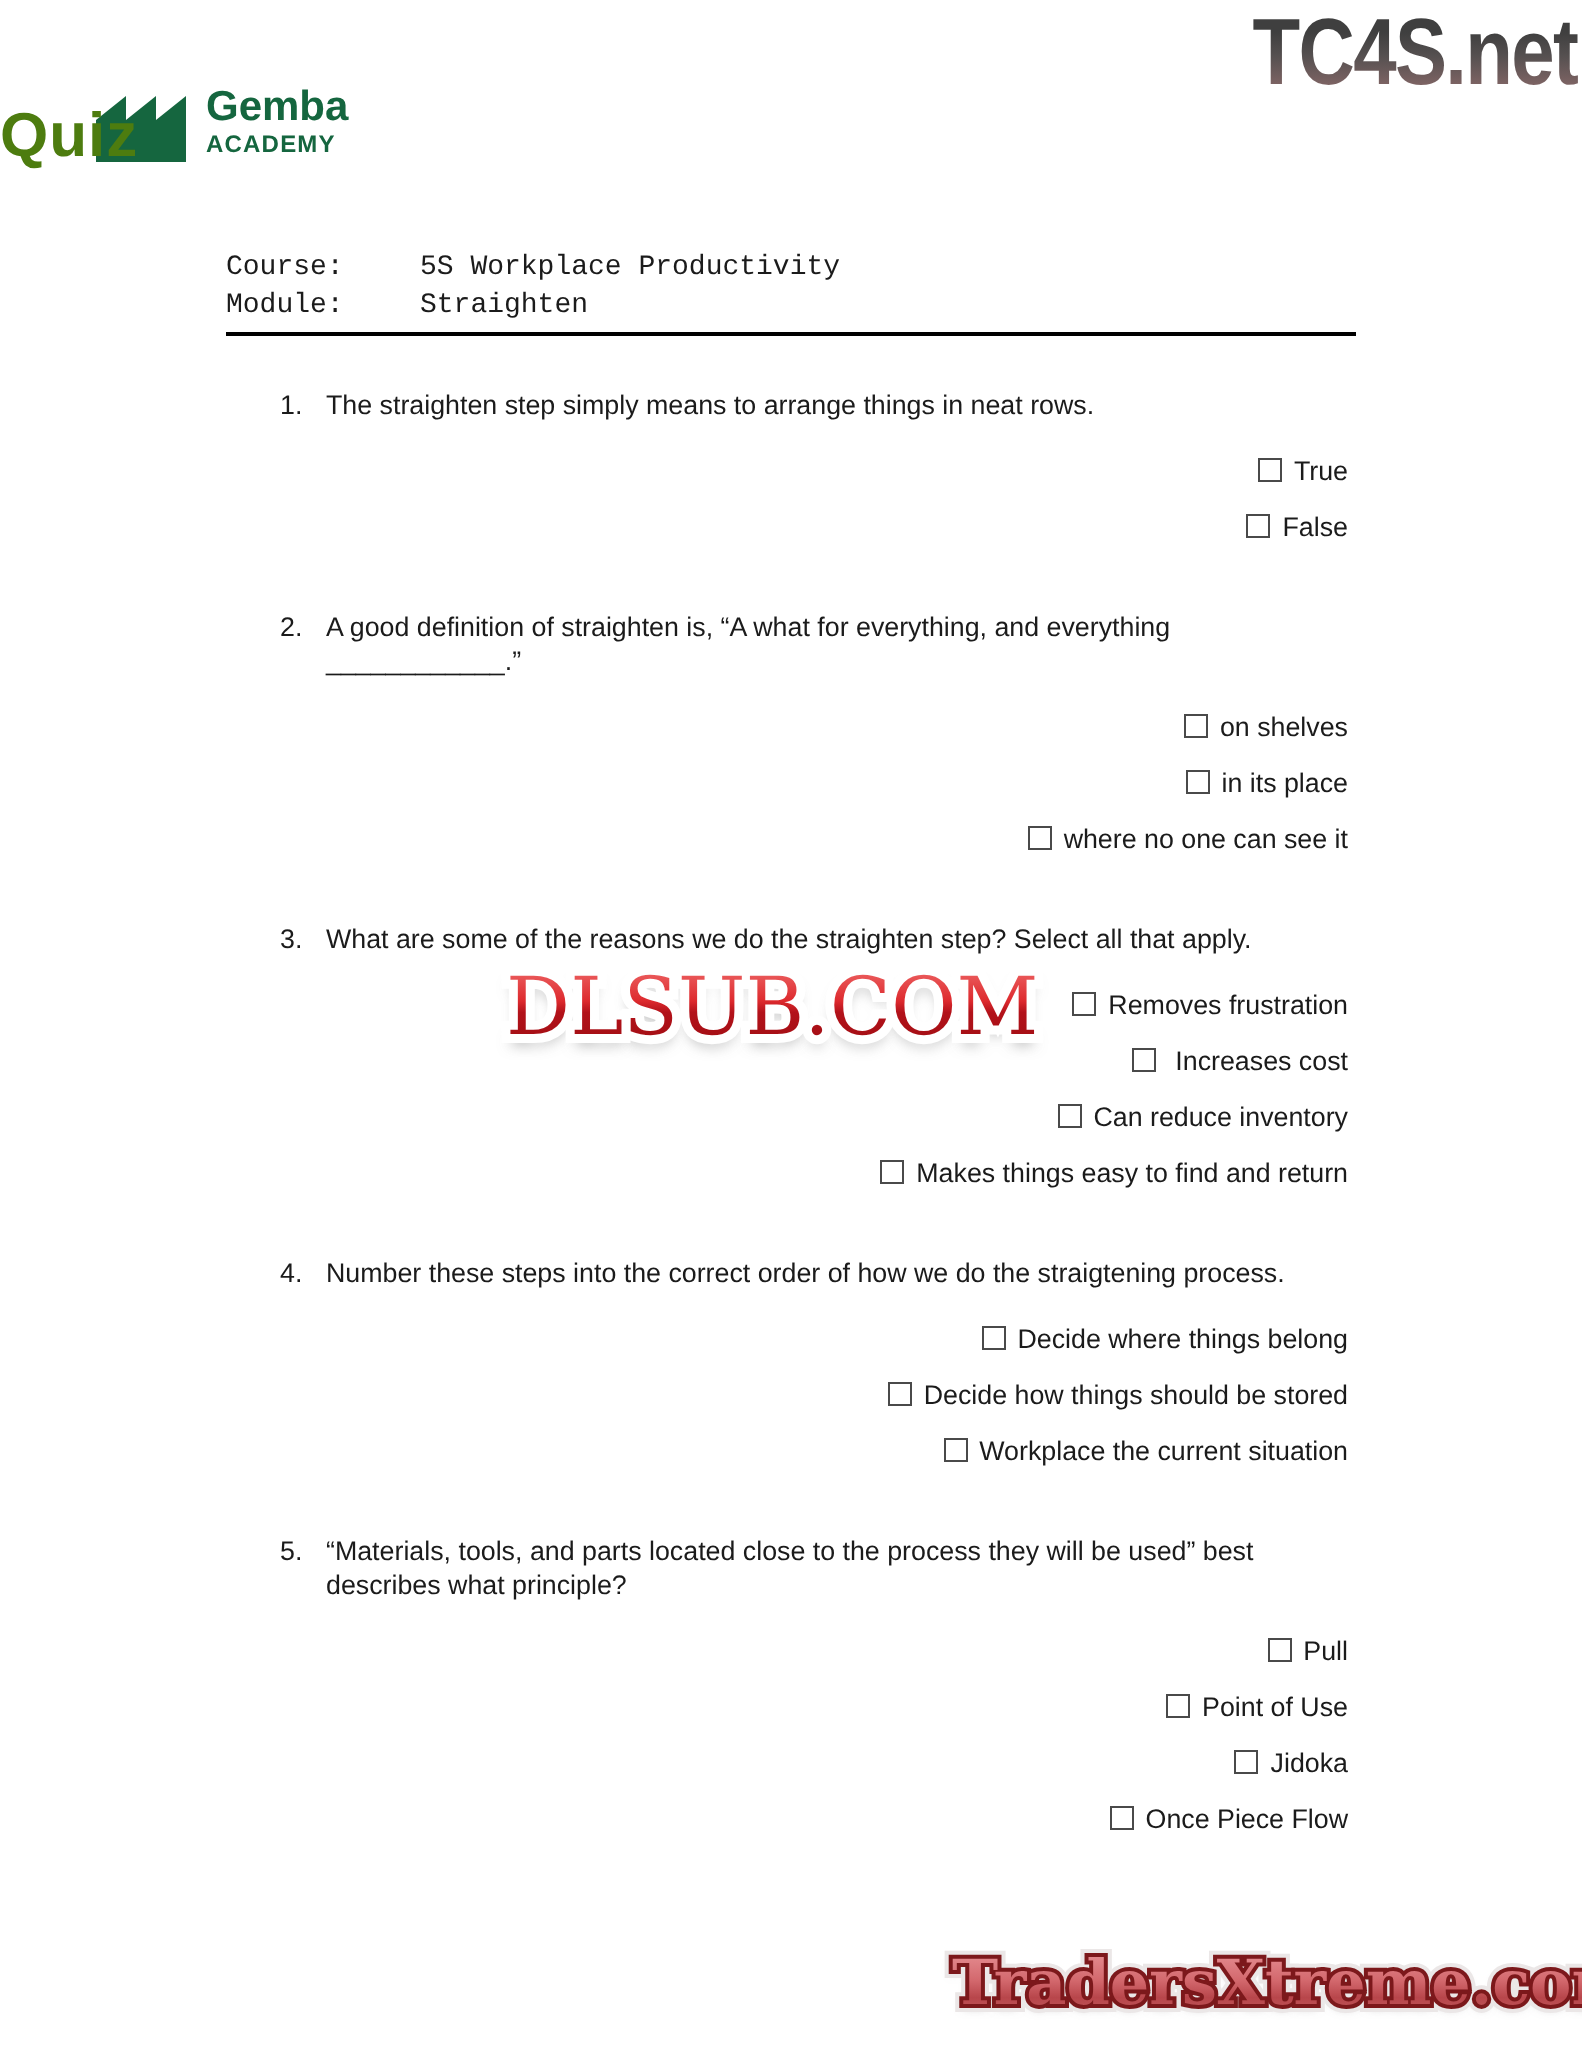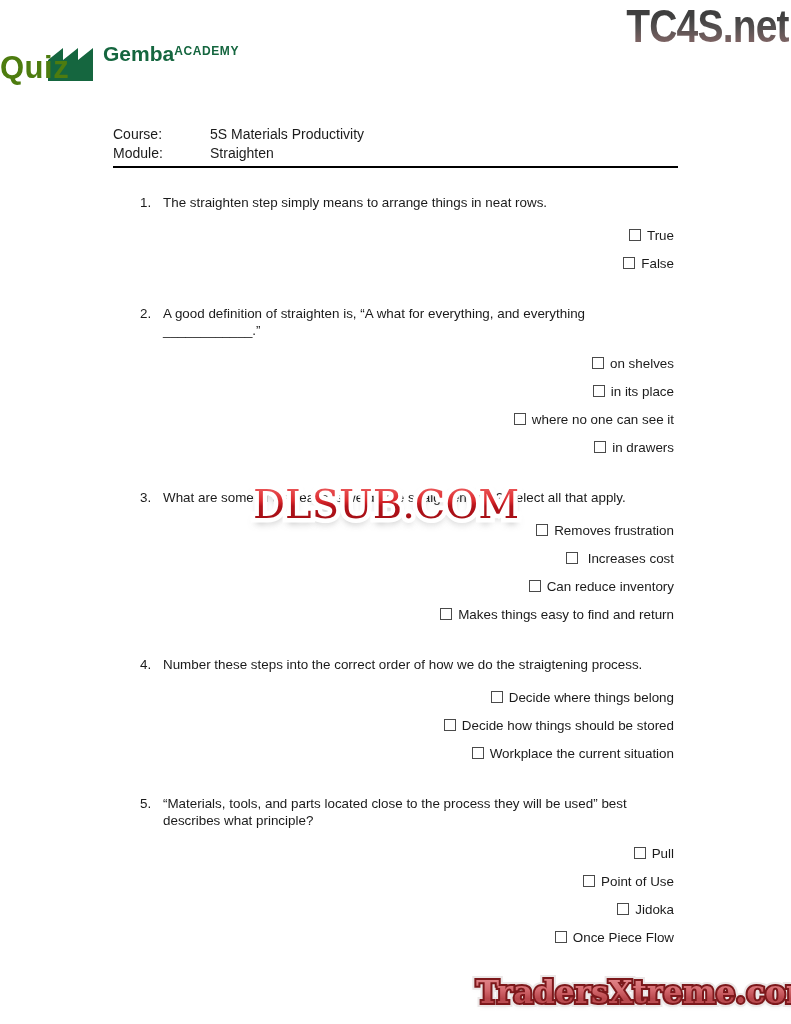--- a/index.html
+++ b/index.html
@@ -17,21 +17,21 @@
   
   .logo {
     position: absolute;
     left: 48px;
     top: 43px;
     display: flex;
     align-items: flex-start;
     gap: 7px;
   }
   .logo svg { display: block; }
-  .logo-text { display: flex; flex-direction: row; }
+  .logo-text { display: flex; flex-direction: column; }
   .logo-name {
     font-size: 21px;
     font-weight: bold;
     color: #15663f;
     line-height: 21px;
   }
   .logo-sub {
     font-size: 12px;
     font-weight: bold;
     color: #15663f;
@@ -68,20 +68,21 @@
 
   
   .meta {
     position: absolute;
     left: 113px;
     top: 124px;
     width: 565px;
     font-size: 14px;
     border-bottom: 2px solid #000;
     padding-bottom: 4px;
+    font-family: Liberation Mono, monospace;
   }
   .meta-row { display: flex; height: 19px; align-items: center; }
   .meta-label { width: 97px; }
 
   
   .questions {
     position: absolute;
     left: 140px;
     top: 194px;
     width: 534px;
@@ -178,21 +179,21 @@
     </div>
   </div>
 
   <h1 class="page-title">Quiz</h1>
 
   <div class="tc4s wm">TC4S.net</div>
 
   <div class="meta">
     <div class="meta-row">
       <span class="meta-label">Course:</span>
-      <span class="meta-value">5S Materials Productivity</span>
+      <span class="meta-value">5S Workplace Productivity</span>
     </div>
     <div class="meta-row">
       <span class="meta-label">Module:</span>
       <span class="meta-value">Straighten</span>
     </div>
   </div>
 
   <div class="questions">
 
     <div class="question">
@@ -219,24 +220,20 @@
         <span class="checkbox"></span>
         <span class="option-label">on shelves</span>
       </div>
       <div class="option">
         <span class="checkbox"></span>
         <span class="option-label">in its place</span>
       </div>
       <div class="option">
         <span class="checkbox"></span>
         <span class="option-label">where no one can see it</span>
-      </div>
-      <div class="option">
-        <span class="checkbox"></span>
-        <span class="option-label">in drawers</span>
       </div>
     </div>
 
     <div class="question">
       <div class="q-head">
         <span class="q-num">3.</span>
         <span class="q-text">What are some of the reasons we do the straighten step? Select all that apply.</span>
       </div>
       <div class="option">
         <span class="checkbox"></span>

